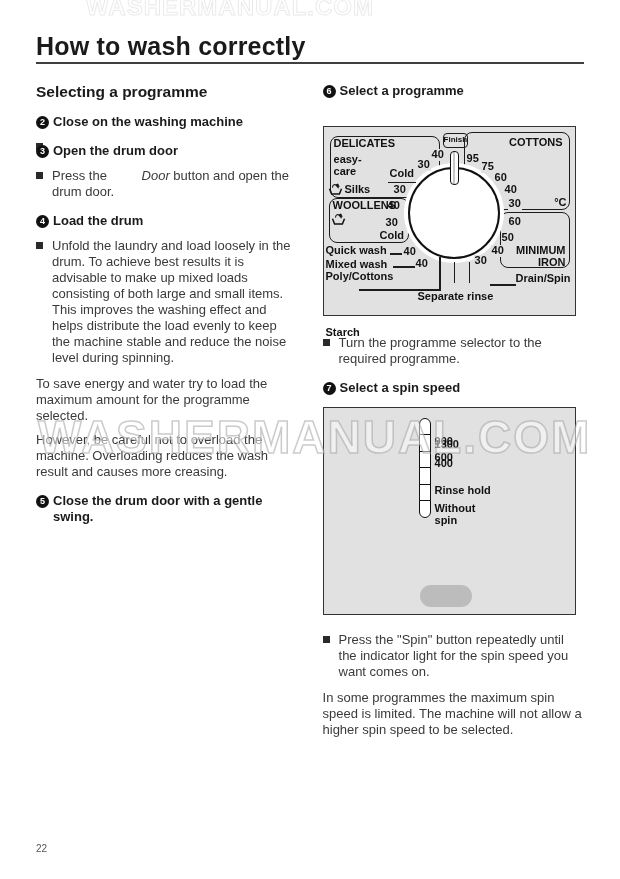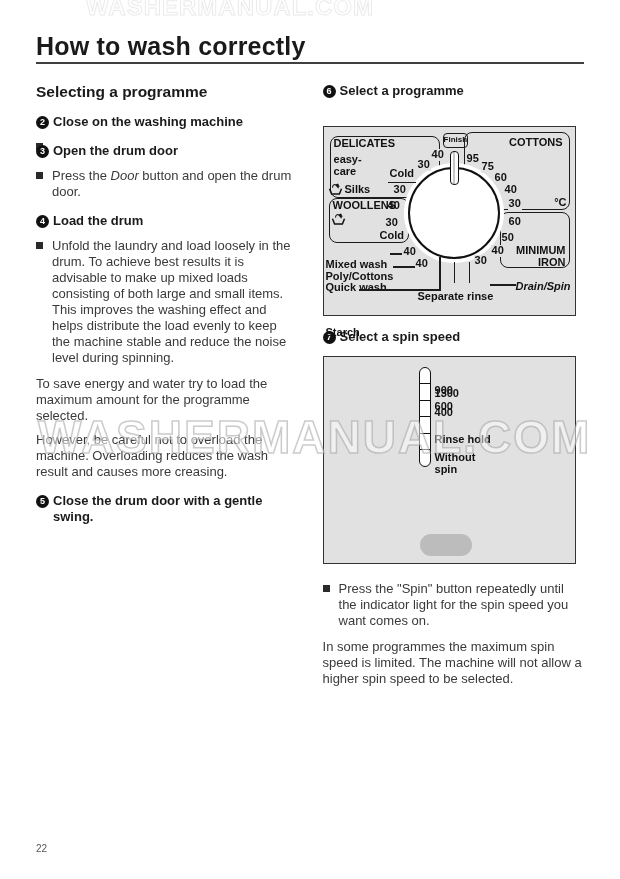--- a/index.html
+++ b/index.html
@@ -17,21 +17,21 @@
   .colL { width:264px; }
   .colR { width:266px; }
 
   .h2 { font-size:15.5px; font-weight:bold; color:#1a1a1a; margin-bottom:13px; }
   .step { position:relative; padding-left:17px; font-size:13px; line-height:16px; font-weight:bold; color:#1a1a1a; margin:13px 0 9px; }
   .badge { position:absolute; left:0; top:1.5px; width:13px; height:13px; background:#111; color:#fff; border-radius:50%;
            font-size:9px; font-weight:bold; line-height:13px; text-align:center; }
   .bullet { position:relative; padding-left:16px; font-size:13px; line-height:16px; margin-bottom:10px; }
   .sq { position:absolute; left:0; top:4px; width:7px; height:7px; background:#2a2a2a; }
   .para { font-size:13px; line-height:16px; margin-bottom:10px; }
-  .it { font-style:italic; }
+  .it { font-style:italic;margin-left:31px; }
 
   
   .panel { position:relative; width:253px; background:#e1e1e1; border:1.4px solid #333; }
   .pbox { position:absolute; border:1.6px solid #1c1c1c; border-radius:8px; z-index:1; }
   .halo { position:absolute; background:#fff; border-radius:50%; z-index:2; }
   .knob { position:absolute; background:#fff; border:2.5px solid #111; border-radius:50%; z-index:3; }
   .pointer { position:absolute; border:1.8px solid #111; border-radius:4px; z-index:4;
              background:linear-gradient(90deg,#fff 0 2px,#c6c6c6 2px 4px,#fff 4px); }
   .dlbl { position:absolute; font-size:11px; line-height:11.5px; font-weight:bold; color:#111; z-index:5; white-space:nowrap; }
   .onbg { background:#e1e1e1; padding:0 1px; }
@@ -153,41 +153,45 @@
           </div>
         <div class="dlbl" style="left:62px;top:90px;">30</div>
         <div class="dlbl" style="left:56px;top:103px;">Cold</div>
 
         <div class="dlbl wrap" style="left:180px;top:117px;width:62px;text-align:right;line-height:12px;">MINIMUM IRON</div>
         <div class="dlbl onbg" style="left:184px;top:89px;">60</div>
         <div class="dlbl onbg" style="left:177px;top:105px;">50</div>
         <div class="dlbl onbg" style="left:167px;top:118px;">40</div>
         <div class="dlbl onbg" style="left:150px;top:128px;">30</div>
 
-        <div class="dlbl" style="left:2px;top:118px;margin-top:37px;">Quick wash</div>
+        <div class="dlbl" style="left:2px;top:118px;">Quick wash</div>
         <div class="dline" style="left:66px;top:126px;width:12px;height:1.8px;"></div>
         <div class="dlbl" style="left:80px;top:119px;">40</div>
 
         <div class="dlbl" style="left:2px;top:132px;">Mixed wash</div>
         <div class="dline" style="left:69px;top:139px;width:22px;height:1.8px;"></div>
         <div class="dlbl" style="left:92px;top:131px;">40</div>
         <div class="dlbl" style="left:2px;top:144px;">Poly/Cottons</div>
 
         <div class="dlbl" style="left:2px;top:156px;margin-top:44px;">Starch</div>
         <div class="dline" style="left:35px;top:162px;width:82px;height:1.8px;"></div>
         <div class="dline" style="left:115.5px;top:130px;width:1.8px;height:33px;"></div>
 
         <div class="dlbl" style="left:94px;top:164px;">Separate rinse</div>
         <div class="dline" style="left:130px;top:135px;width:1.8px;height:21px;"></div>
         <div class="dline" style="left:145px;top:135px;width:1.8px;height:21px;"></div>
 
-        <div class="dlbl" style="left:192px;top:154px;font-style:italic;">Drain/Spin</div>
+        <div class="dlbl" style="left:192px;top:146px;">Drain/Spin</div>
         <div class="dline" style="left:166px;top:157px;width:26px;height:1.8px;"></div>
       </div>
 
+      <div class="bullet" style="margin-top:19px;">
+        <span class="sq"></span>
+        <span>Turn the programme selector to the required programme.</span>
+      </div>
 
       <div class="step">
         <span class="badge">7</span>
         <span>Select a spin speed</span>
       </div>
 
       <div class="panel" style="height:208px; margin-top:11px;">
         <div class="seg first" style="top:10px;"></div>
         <div class="seg" style="top:26.4px;"></div>
         <div class="seg" style="top:42.8px;"></div>

